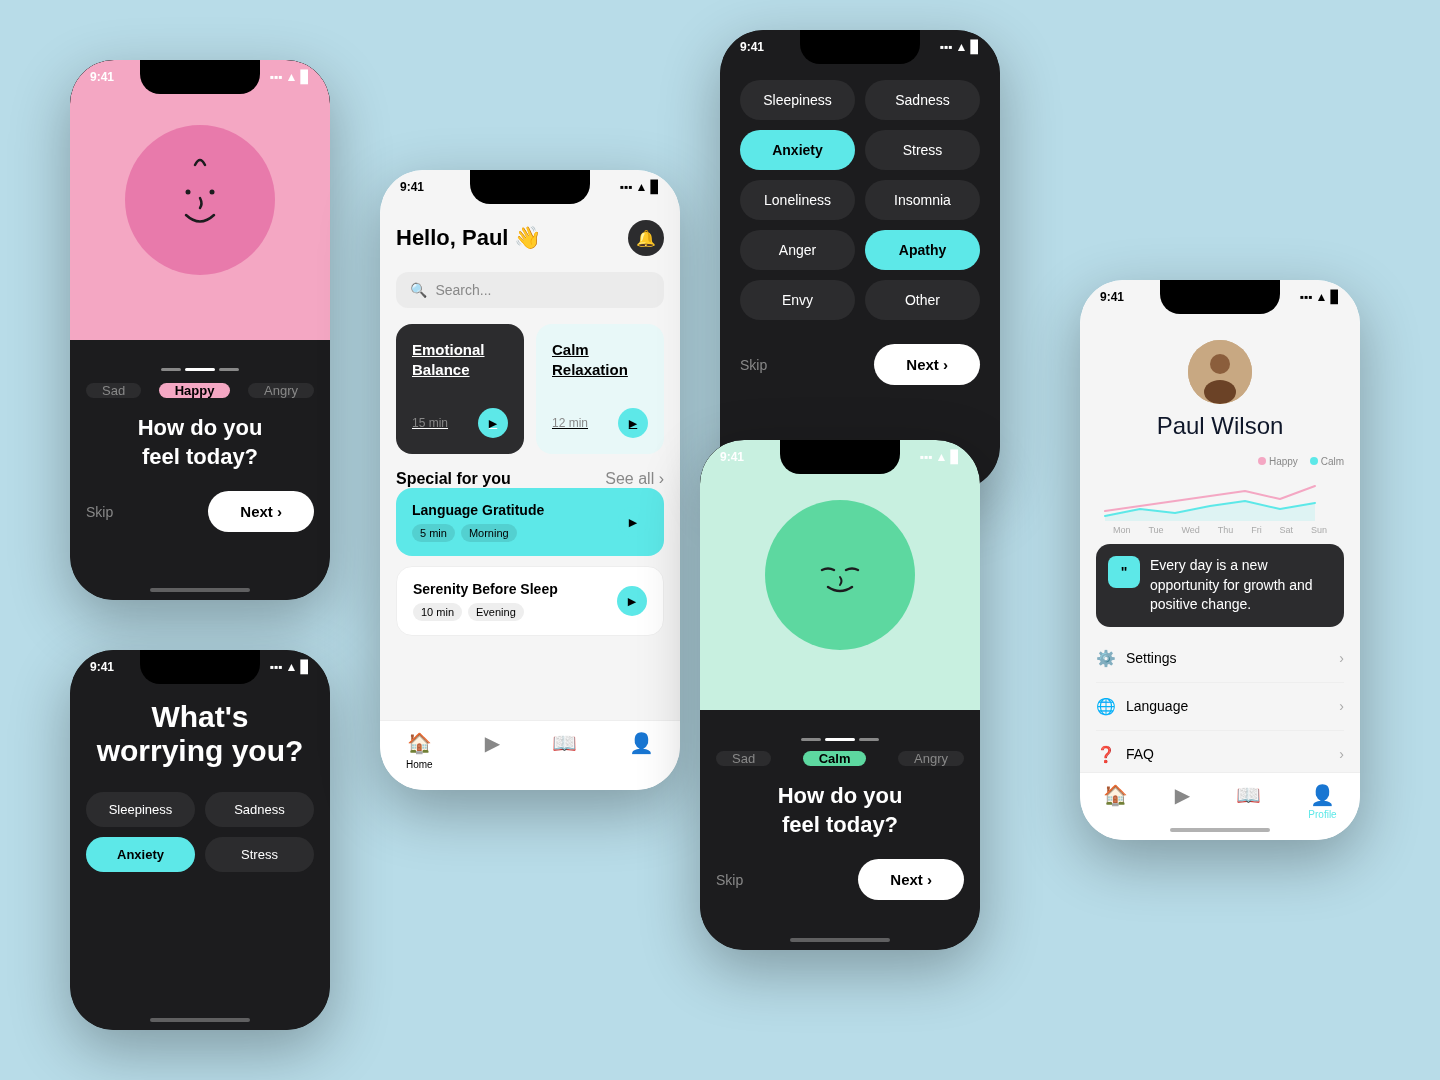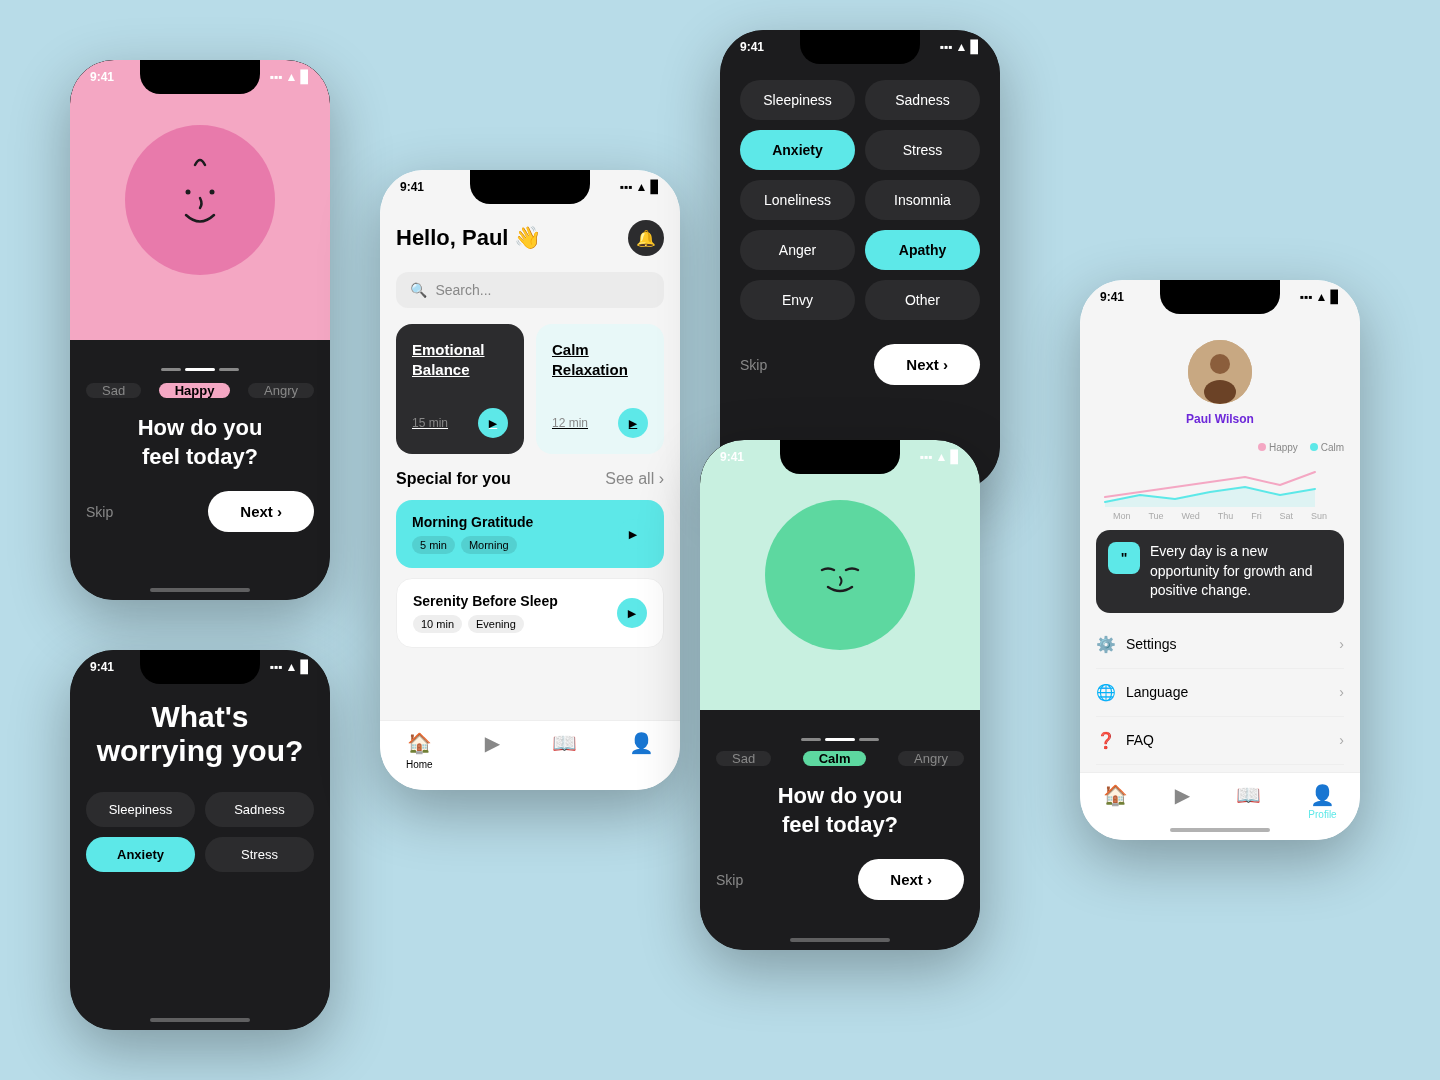--- a/index.html
+++ b/index.html
@@ -285,21 +285,20 @@
       display: flex;
       align-items: center;
       justify-content: center;
       font-size: 11px;
       color: #000;
     }
     .section-header {
       display: flex;
       justify-content: space-between;
       align-items: center;
-      margin-bottom: 12px;
     }
     .section-title {
       font-size: 16px;
       font-weight: 700;
       color: #000;
     }
     .see-all {
       font-size: 16px;
       color: #888;
     }
@@ -459,23 +458,23 @@
       height: 64px;
       border-radius: 50%;
       background: #c8a882;
       overflow: hidden;
       margin-bottom: 8px;
       display: flex;
       align-items: center;
       justify-content: center;
     }
     .profile-name {
-      font-size: 12px;
-      font-weight: 700;
-      color: #6d28d9;
+      font-size: 24px;
+      font-weight: 400;
+      color: #0f172a;
     }
     .chart-area {
       height: 80px;
       background: #f5f5f5;
       padding: 0 16px;
       position: relative;
       overflow: hidden;
     }
     .chart-legend {
       display: flex;
@@ -690,21 +689,21 @@
             <div class="play-btn-circle">▶</div>
           </div>
         </div>
       </div>
       <div class="section-header">
         <span class="section-title">Special for you</span>
         <span class="see-all">See all ›</span>
       </div>
       <div class="special-item">
         <div>
-          <div class="item-name">Morning Gratitude</div>
+          <div class="item-name">Language Gratitude</div>
           <div class="item-tags">
             <span class="item-tag">5 min</span>
             <span class="item-tag">Morning</span>
           </div>
         </div>
         <div class="play-btn-circle">▶</div>
       </div>
       <div class="special-item light-item">
         <div>
           <div class="item-name">Serenity Before Sleep</div>

